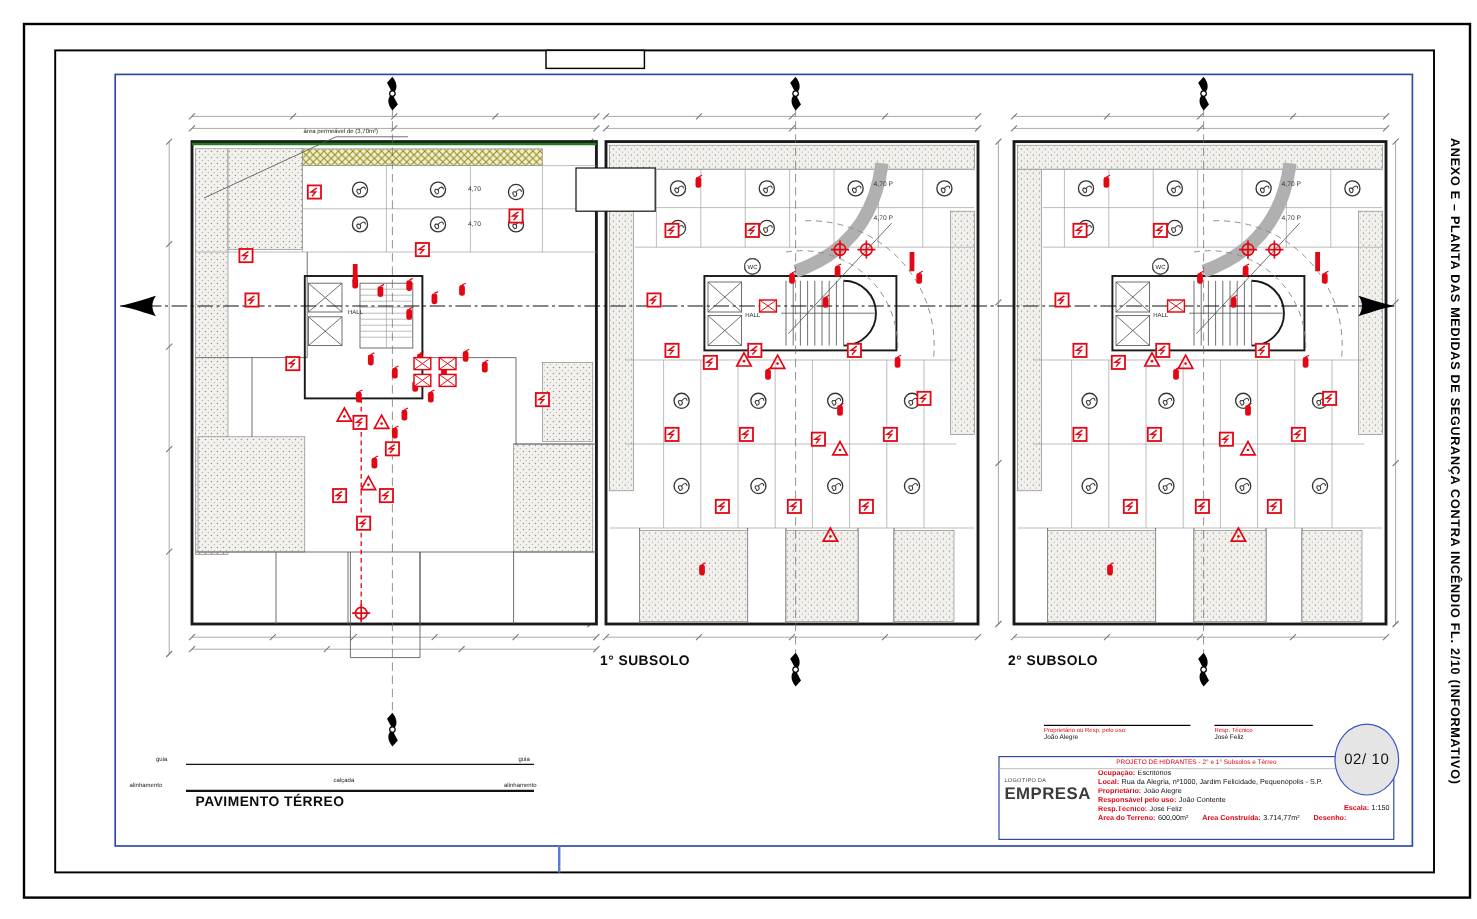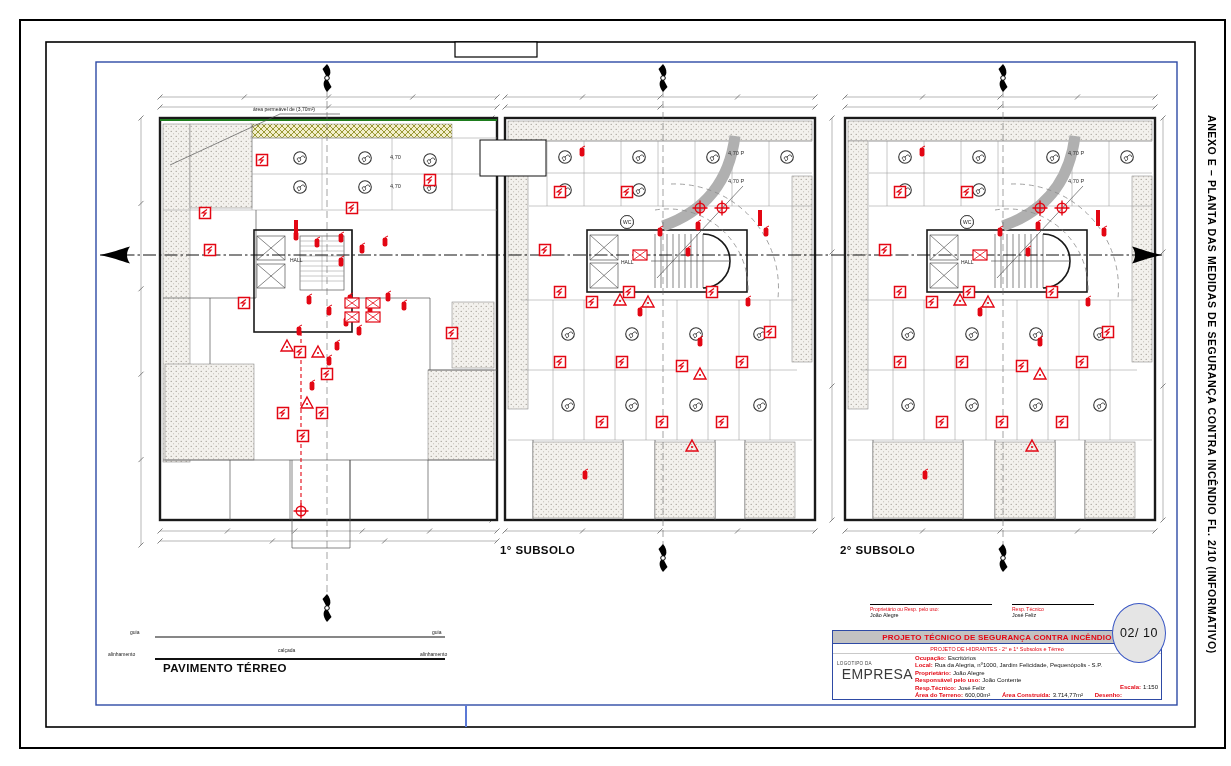--- a/index.html
+++ b/index.html
@@ -29,21 +29,21 @@
   .titleblock{position:absolute;left:832px;top:630px;width:330px;height:70px;
     border:1.2px solid #2e4aa5;box-sizing:border-box;background:#fff;font-size:6px;}
   .tb-header{height:12px;background:#c2c2c2;border-bottom:.8px solid #2e4aa5;
     display:flex;align-items:center;justify-content:center;color:#e30613;
     font-weight:bold;font-size:8px;letter-spacing:.2px;}
   .tb-sub{height:9px;display:flex;align-items:center;justify-content:center;
     color:#e30613;font-size:5.4px;border-bottom:.6px solid #c9c9c9;}
   .tb-body{position:relative;height:46px;}
   .tb-logo{position:absolute;left:4px;top:7px;width:76px;}
   .tb-logo-small{font-size:4.6px;color:#444;letter-spacing:.3px;}
-  .tb-logo-big{font-size:14px;font-weight:normal;color:#3a3a3a;letter-spacing:.4px;text-align:right;}
+  .tb-logo-big{font-size:14px;font-weight:bold;color:#3a3a3a;letter-spacing:.4px;}
   .tb-rows{position:absolute;left:82px;top:1px;right:2px;}
   .tb-row{line-height:7.4px;white-space:nowrap;overflow:hidden;}
   .rl{color:#e30613;font-weight:bold;margin-right:2px;}
   .rv{color:#111;}
   .tb-escala{position:absolute;right:3px;top:30px;white-space:nowrap;}
   .tb-row .sep{display:inline-block;width:10px;}
   
   .sig{position:absolute;top:604px;font-size:5px;line-height:6px;}
   .sig .line{border-top:1.1px solid #000;width:100%;margin-bottom:1px;}
   .sig .r{color:#e30613;}
@@ -452,21 +452,20 @@
   <div class="r">Proprietário ou Resp. pelo uso:</div>
   <div class="n">João Alegre</div>
 </div>
 <div class="sig sig-right">
   <div class="line"></div>
   <div class="r">Resp. Técnico</div>
   <div class="n">José Feliz</div>
 </div>
 
 <div class="titleblock">
-  <div class="tb-header">PROJETO TÉCNICO DE SEGURANÇA CONTRA INCÊNDIO</div>
   <div class="tb-sub">PROJETO DE HIDRANTES - 2° e 1° Subsolos e Térreo</div>
   <div class="tb-body">
     <div class="tb-logo">
       <div class="tb-logo-small">LOGOTIPO DA</div>
       <div class="tb-logo-big">EMPRESA</div>
     </div>
     <div class="tb-rows">
       <div class="tb-row">
         <span class="rl">Ocupação:</span><span class="rv">Escritórios</span>
       </div>

